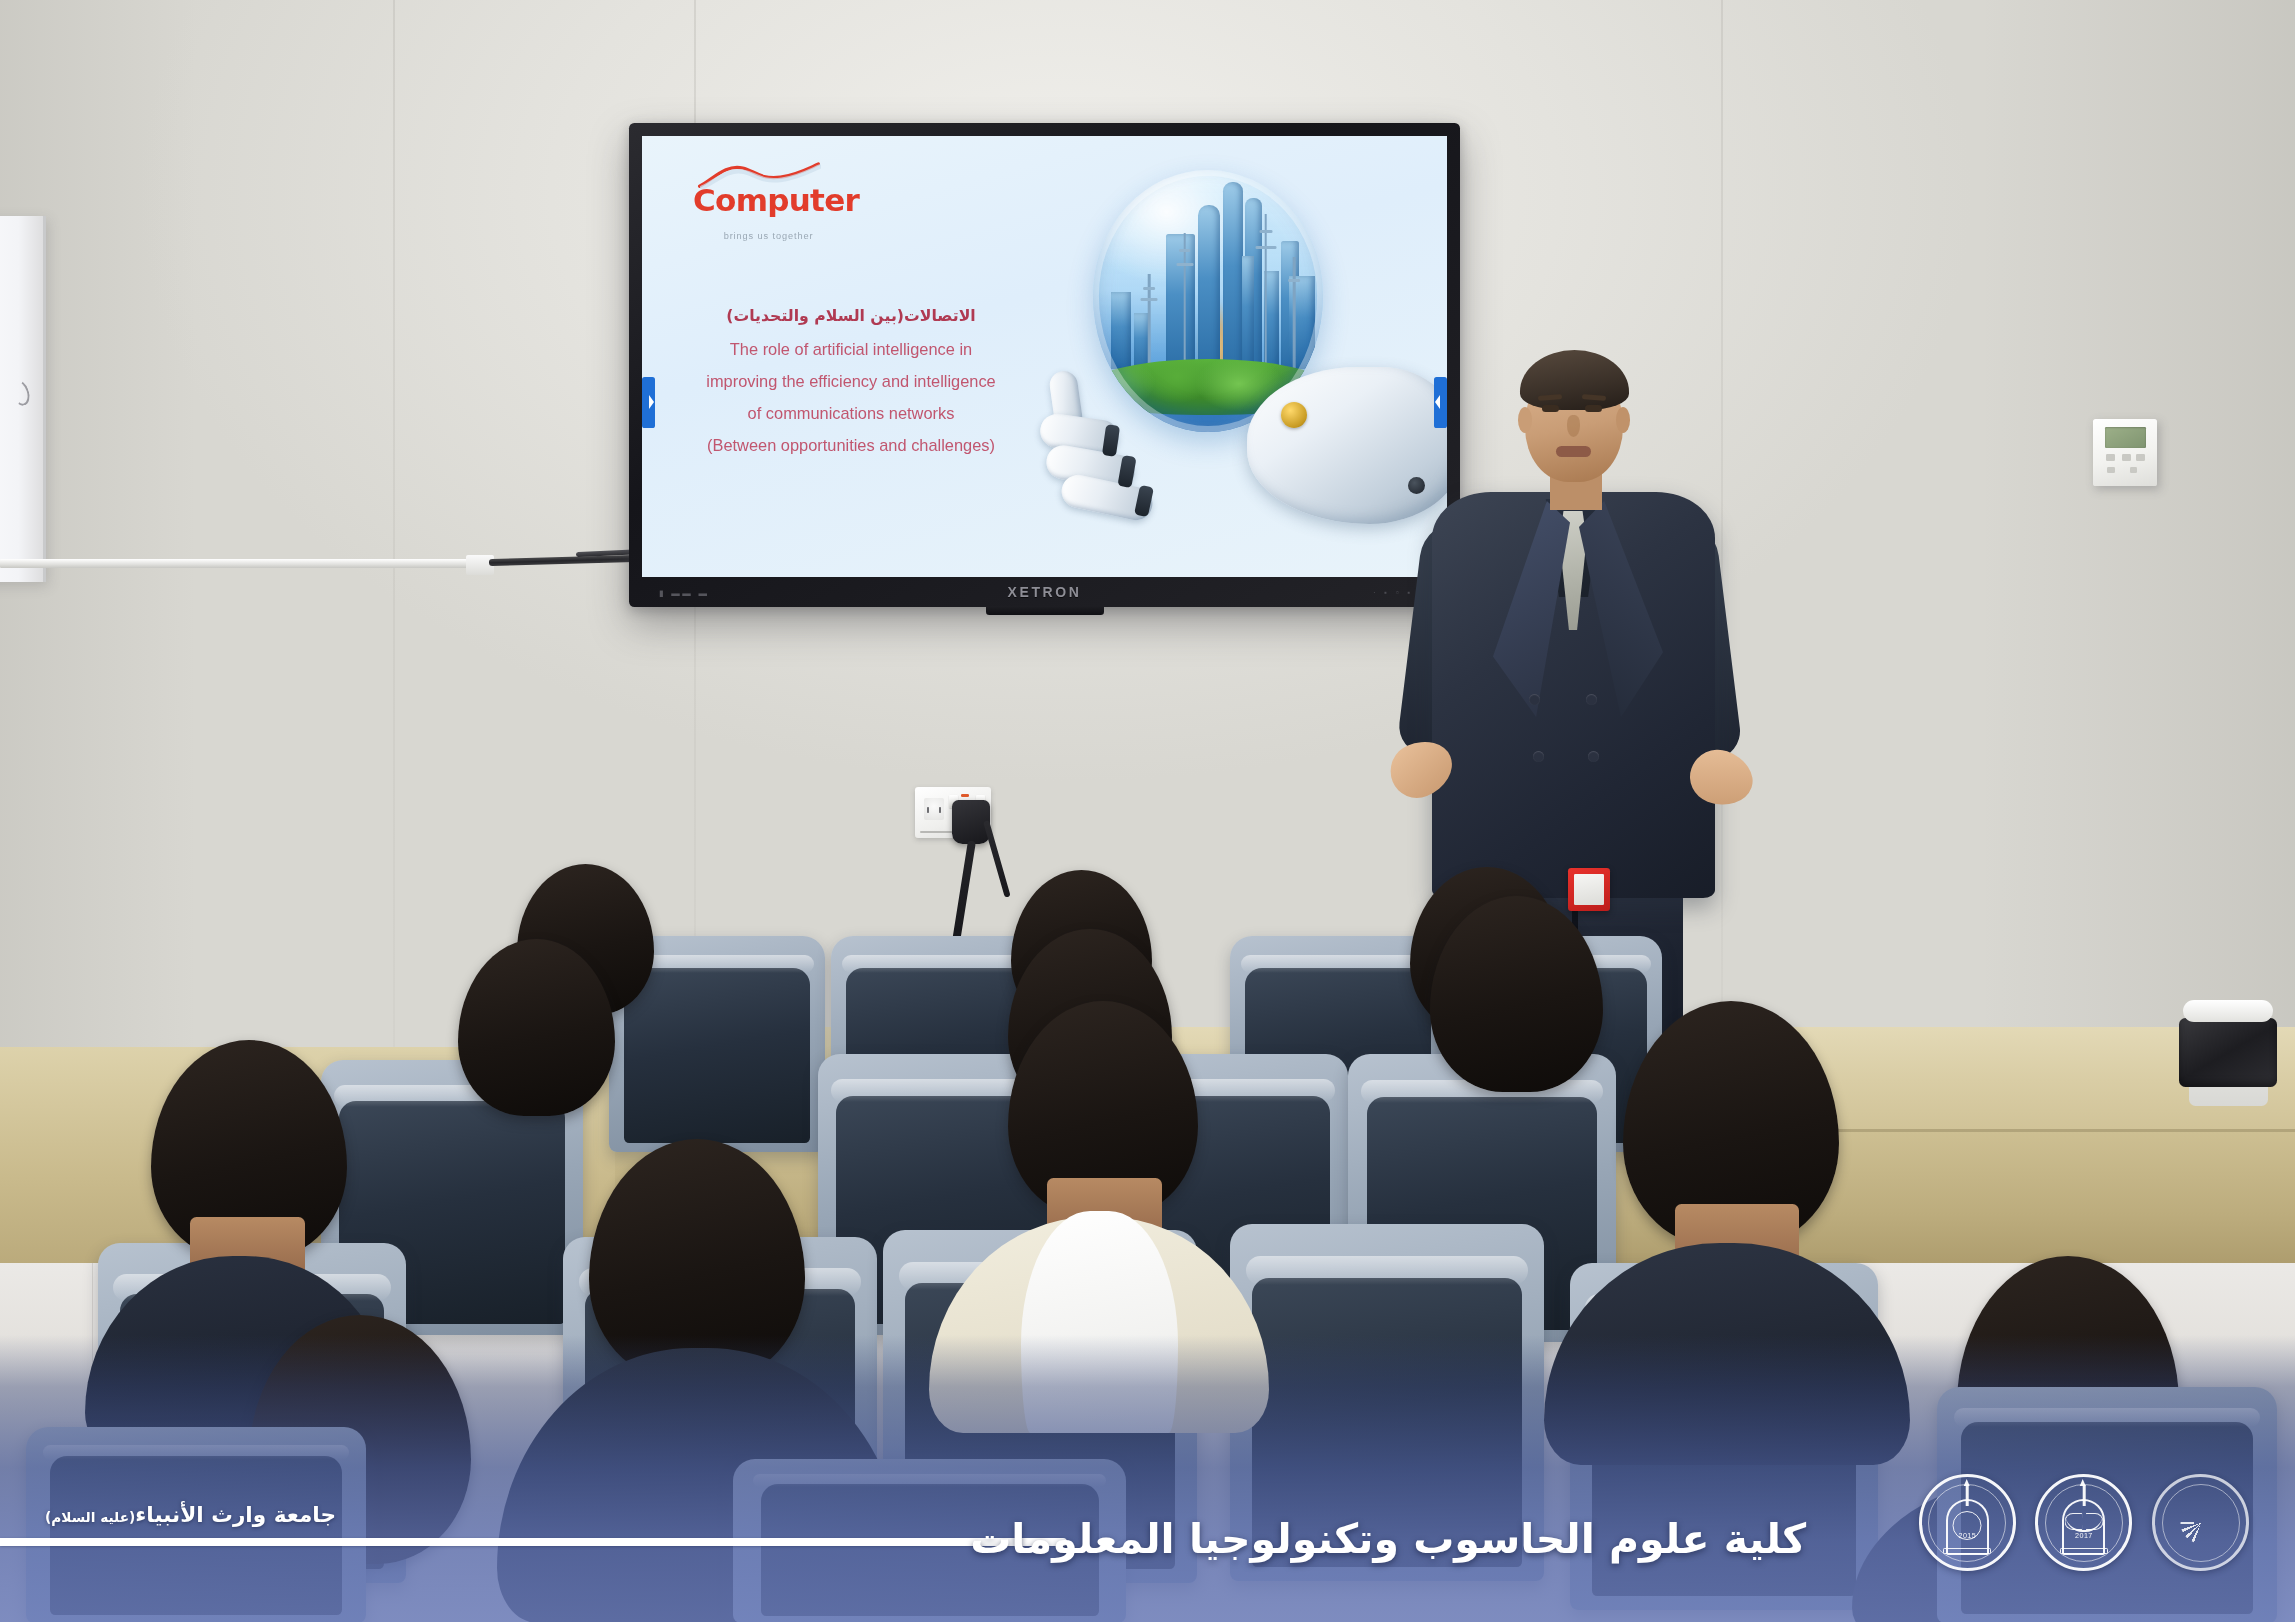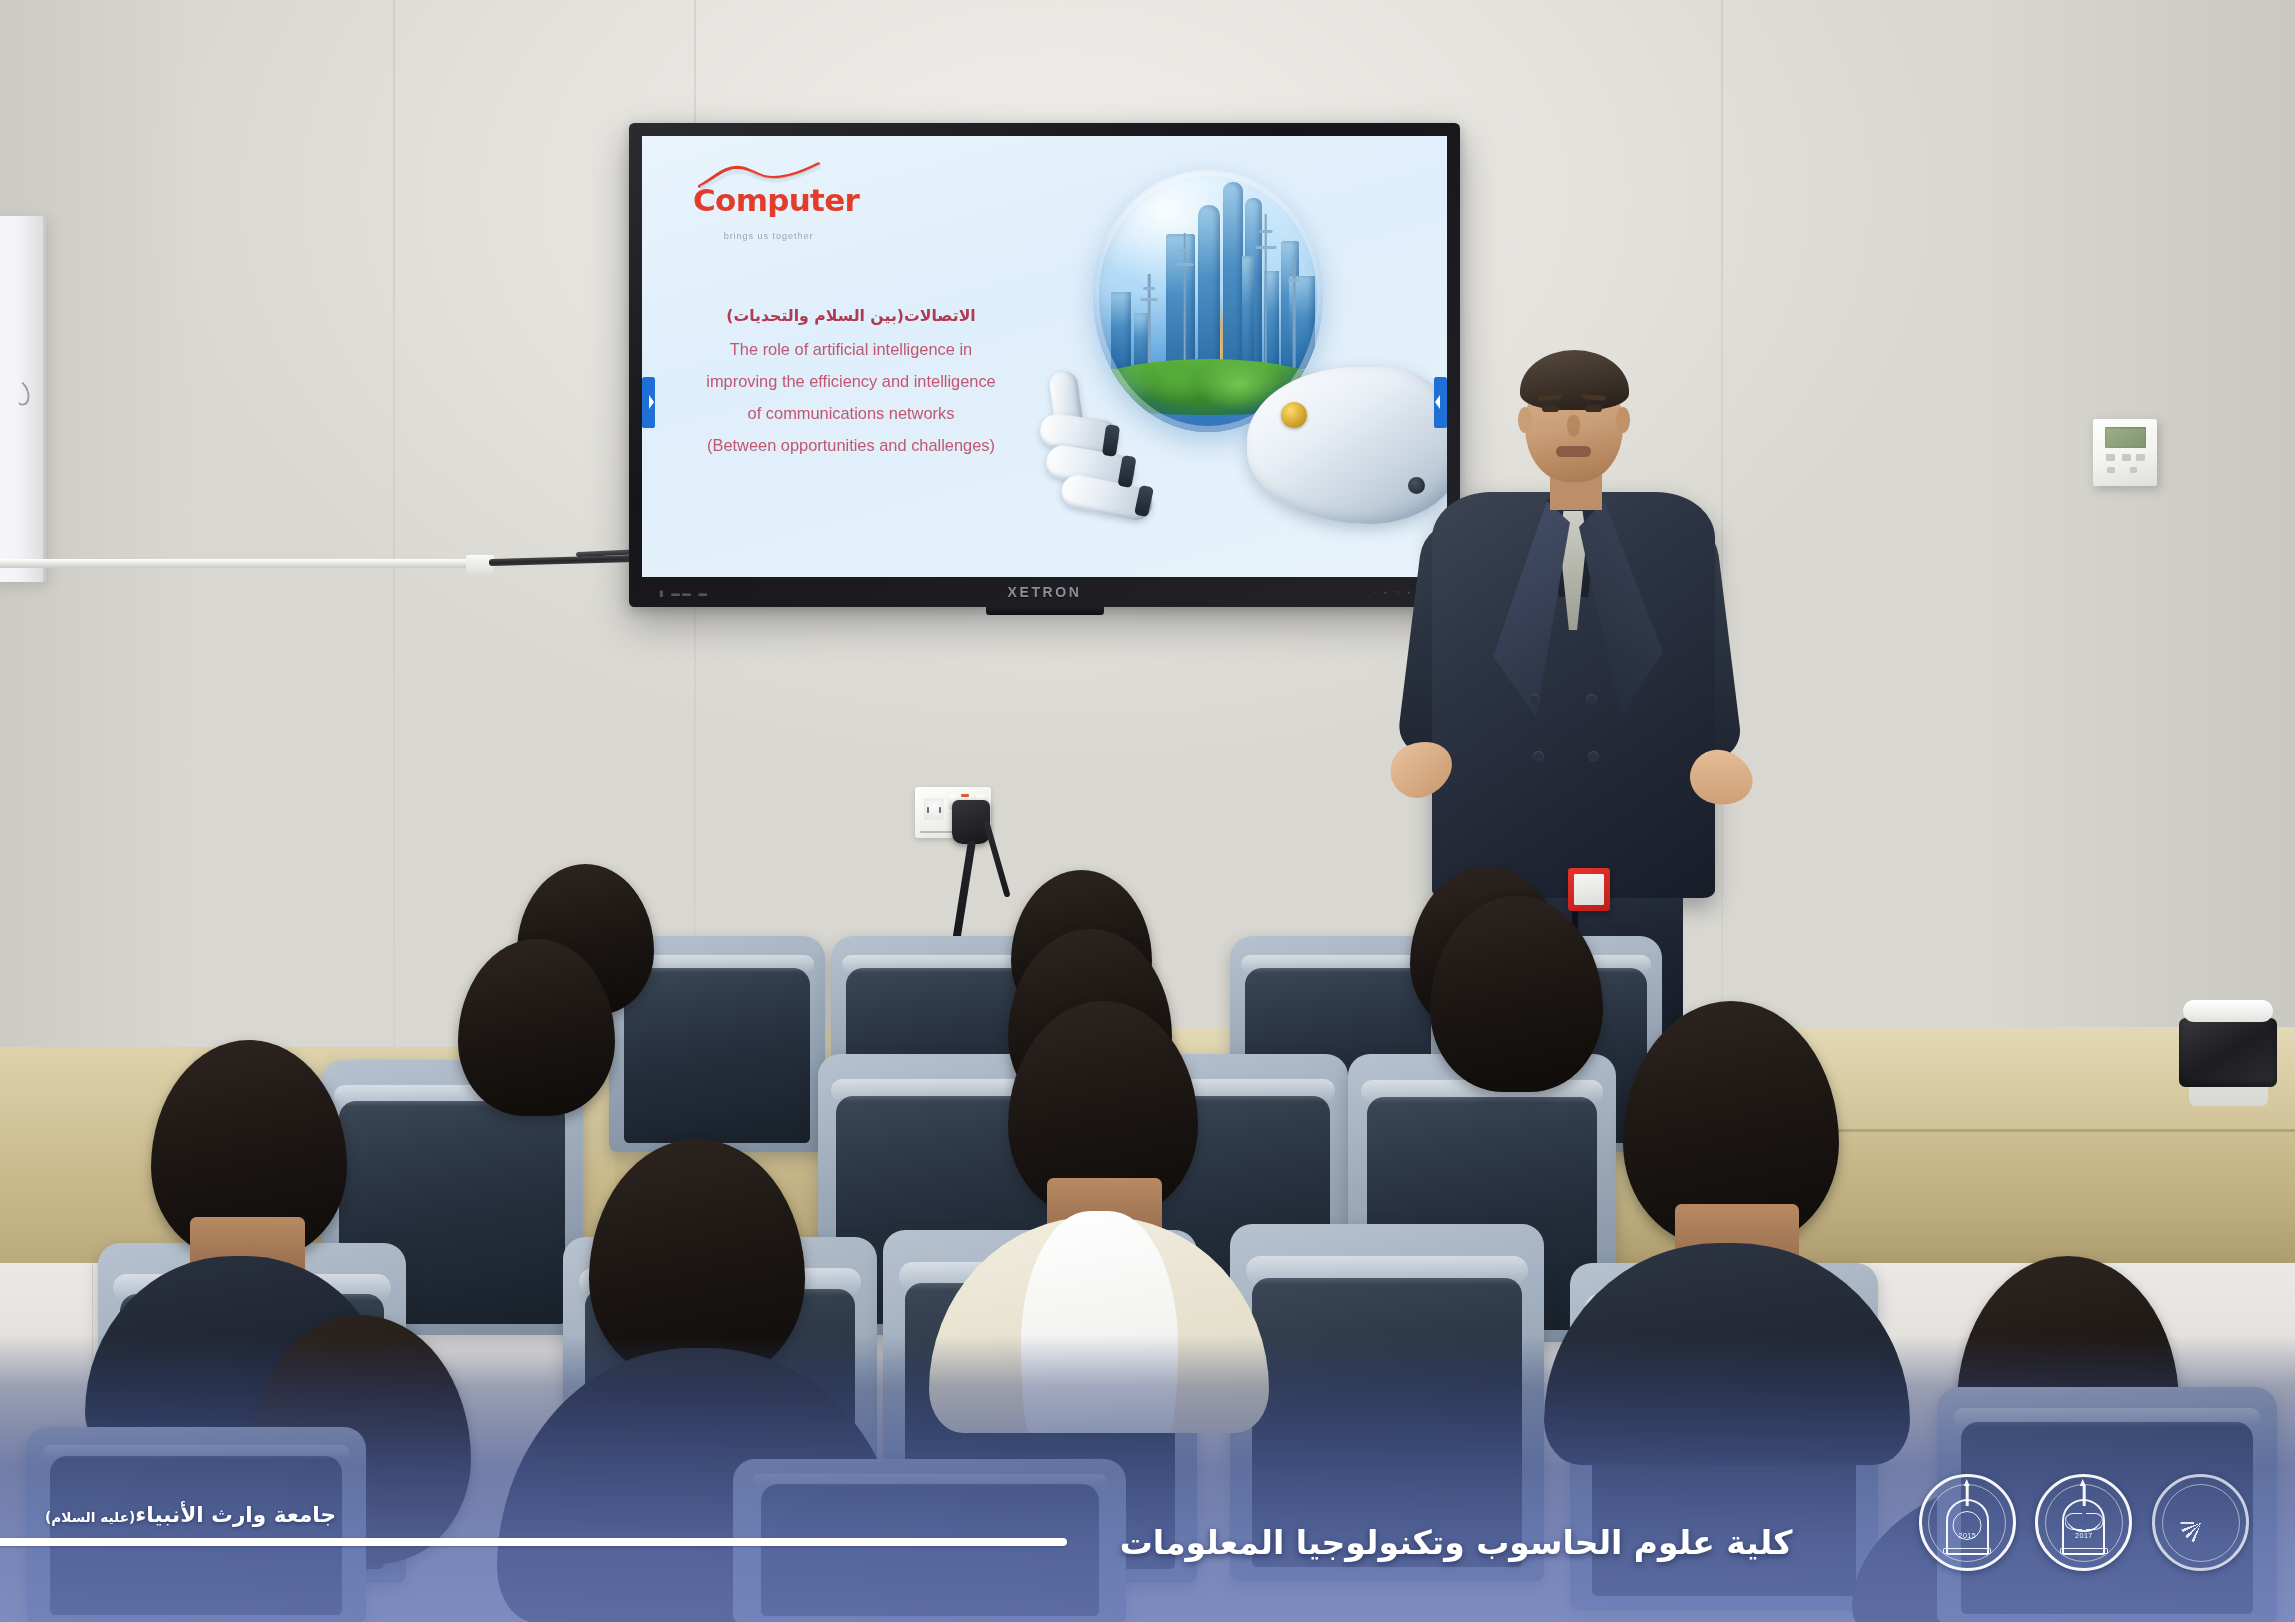--- a/index.html
+++ b/index.html
@@ -494,21 +494,21 @@
   .rule {
     position:absolute; left:0; bottom:77px; width:1067px; height:7.9px;
     background:#ffffff; border-radius:0 3.9px 3.9px 0;
     box-shadow:0 0.7px 2.6px rgba(20,28,60,.3);
   }
   .college-block {
     position:absolute; left:1106px; bottom:60px; width:700px; text-align:center;
   }
   .college-ar {
     color:#ffffff; font-family:"DejaVu Sans", sans-serif;
-    direction:rtl; font-size:33px; font-weight:bold; line-height:1.18;
+    direction:rtl; font-size:41px; font-weight:bold; line-height:1.18;
     text-shadow:0 2px 5.9px rgba(18,26,58,.6);
     white-space:nowrap;
   }
   .college-en {
     margin-top:7.9px;
     color:#ffffff; font-size:23px; font-weight:bold; letter-spacing:1.7px;
     text-shadow:0 1.3px 4.6px rgba(18,26,58,.55);
     white-space:nowrap;
   }
   .logos {

